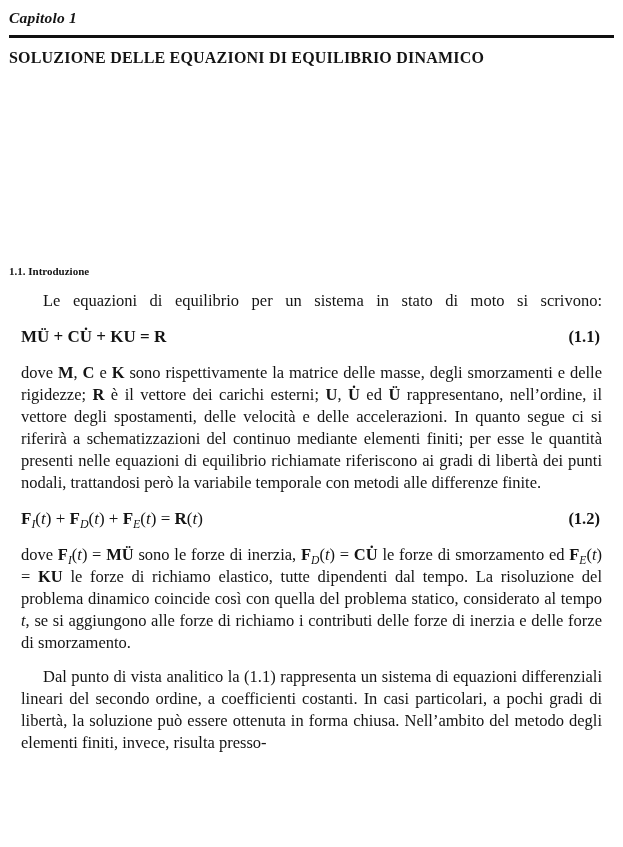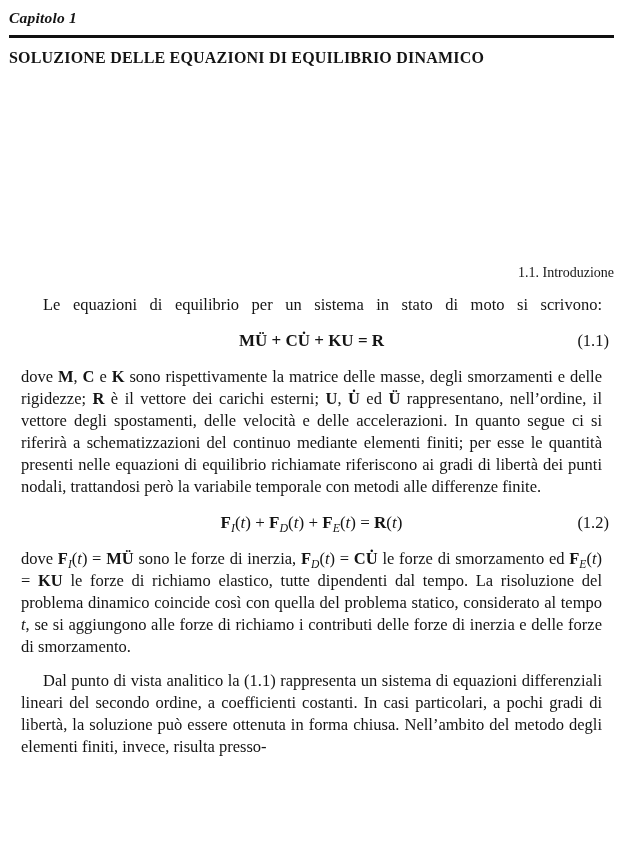--- a/index.html
+++ b/index.html
@@ -34,56 +34,55 @@
     margin-top: 8px;
   }
   .doc-title {
     font-size: 16px;
     font-weight: bold;
     letter-spacing: 0.2px;
   }
   
   .section-heading {
     margin-top: 198px;
-    font-size: 14px;
-    font-weight: normal;
-    text-align: right;
+    font-size: 11px;
+    font-weight: bold;
   }
   .para {
     margin: 12px;
     font-size: 16.5px;
     line-height: 22px;
     text-align: justify;
     text-justify: inter-word;
   }
   .para.first {
     margin-top: 13px;
   }
   .para.indent {
     text-indent: 22px;
   }
   .para.fill {
     text-align-last: justify;
   }
   .equation {
     position: relative;
-    margin: 13px 3px;
+    margin: 13px 12px;
     font-size: 17px;
     line-height: 24px;
-    text-align: center;
+    text-align: left;
   }
   .eq-body {
     display: inline-block;
   }
   .eq-number {
     position: absolute;
     right: 2px;
     top: 0;
     font-size: 16.5px;
-    font-weight: normal;
+    font-weight: bold;
   }
   .seg.b { font-weight: bold; }
   .seg.i { font-style: italic; }
   sub.seg {
     font-size: 70%;
     line-height: 0;
   }
 </style>
 </head>
 <body>

